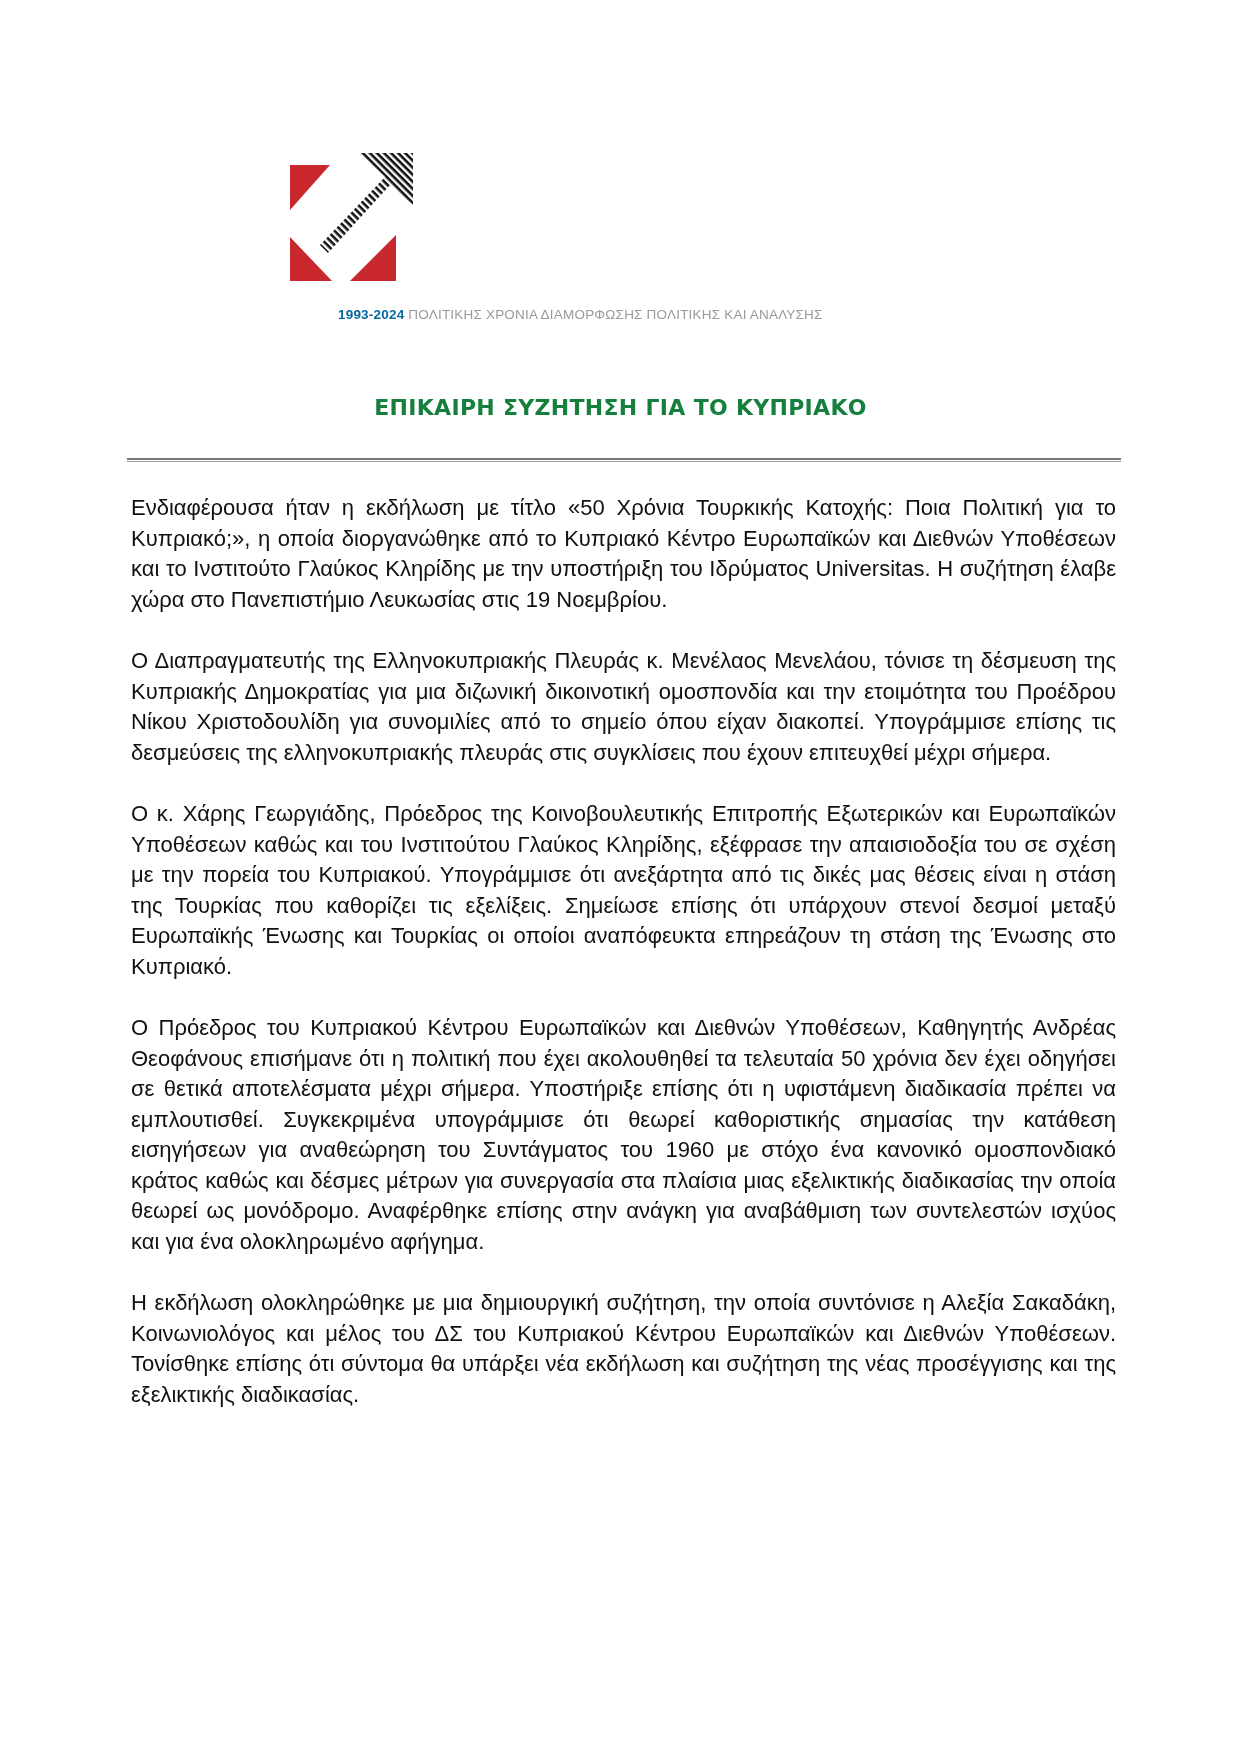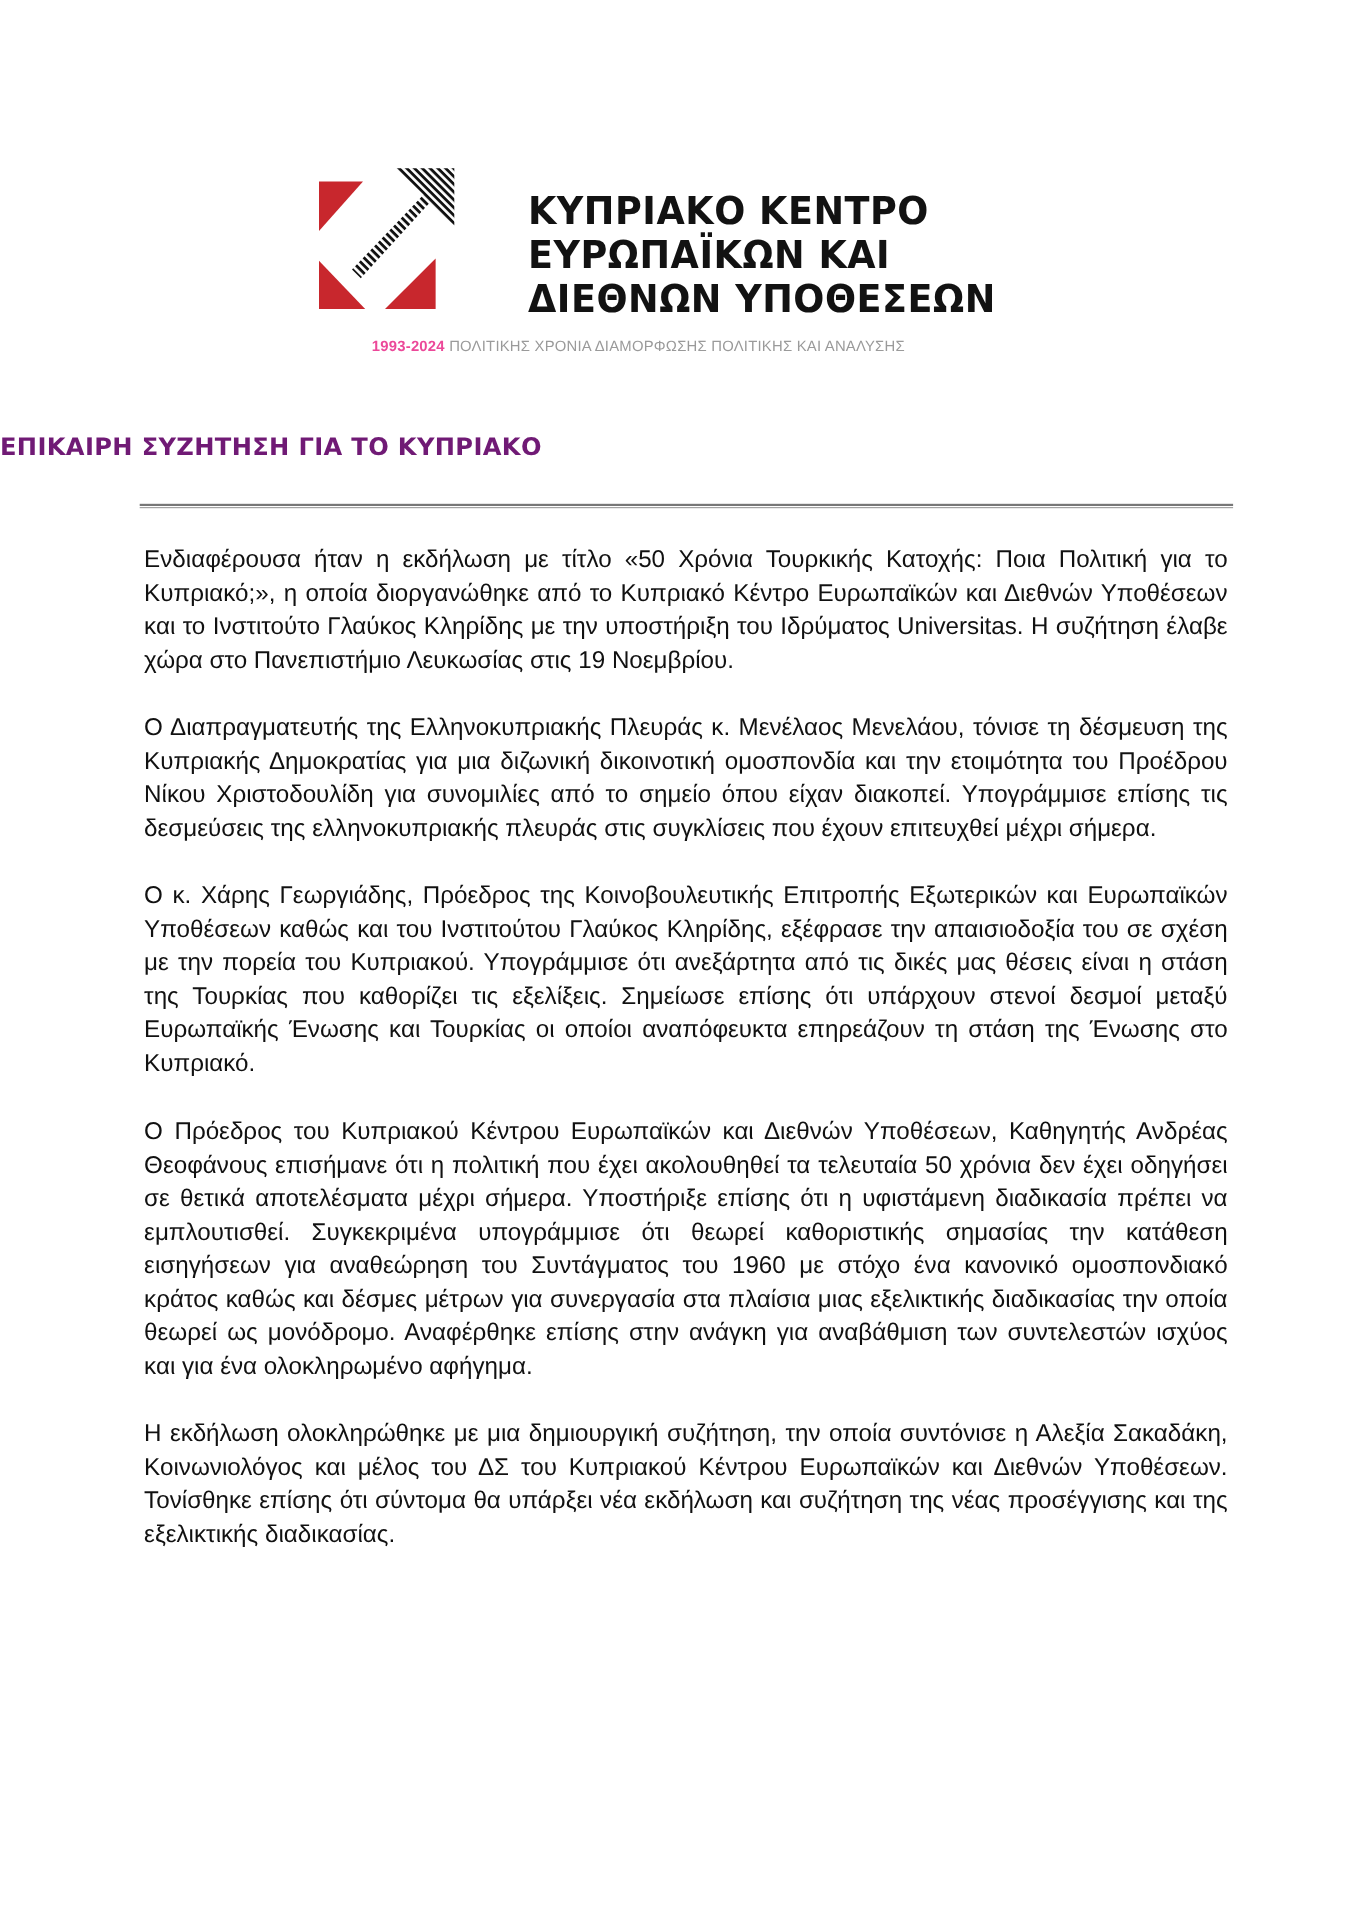--- a/index.html
+++ b/index.html
@@ -5,24 +5,24 @@
   html, body { margin: 0; padding: 0; background: #ffffff; }
   body { width: 1241px; height: 1755px; position: relative; overflow: hidden; color: #111; }
 
   .logo { position: absolute; left: 290px; top: 135px; width: 660px; height: 200px; }
   .logo-mark { position: absolute; left: 0; top: 0; width: 150px; height: 150px; }
   .logo-title { position: absolute; left: 190px; top: 38px; font-family: "DejaVu Sans", sans-serif;
     font-weight: bold; font-size: 35px; line-height: 40px; color: #121212; letter-spacing: 0.5px; white-space: nowrap; }
   .logo-title div { transform: scaleX(0.95); transform-origin: left center; }
   .logo-tagline { position: absolute; left: 48px; top: 172px; font-family: "Liberation Sans", sans-serif;
     font-size: 13.5px; color: #9a9a9a; white-space: nowrap; letter-spacing: 0.2px; }
-  .logo-tagline .years { color: #ec4899; font-weight: bold; }
+  .logo-tagline .years { color: #0369a1; font-weight: bold; }
 
-  .doc-title { position: absolute; left: 0; width: 1241px; top: 395px; 
-    font-family: "DejaVu Sans", sans-serif; font-weight: bold; font-size: 22px; color: #701a75; letter-spacing: 0.3px; }
+  .doc-title { position: absolute; left: 0; width: 1241px; top: 395px; text-align: center;
+    font-family: "DejaVu Sans", sans-serif; font-weight: bold; font-size: 22px; color: #15803d; letter-spacing: 0.3px; }
   .rule { position: absolute; left: 127px; width: 994px; top: 458px; height: 4px;
     border-top: 2px solid #777; border-bottom: 1px solid #999; box-sizing: border-box; }
 
   .body { position: absolute; left: 131px; width: 985px; top: 493px;
     font-family: "DejaVu Sans", sans-serif; font-size: 22.5px; line-height: 30.5px; color: #111; }
   .body p { margin: 0 0 31px 0; text-align: justify; }
   .body p.narrow { font-family: "Liberation Sans", sans-serif; font-size: 22px; }
 </style>
 </head>
 <body>
@@ -32,25 +32,20 @@
     <defs>
       <pattern id="stripes" patternUnits="userSpaceOnUse" width="5" height="5" patternTransform="rotate(45)">
         <rect x="0" y="0" width="5" height="2.6" fill="#111"></rect>
       </pattern>
     </defs>
     <polygon points="0,30 40,30 0,75" fill="#c8272d"></polygon>
     <polygon points="0,102 0,146 42,146" fill="#c8272d"></polygon>
     <polygon points="60,146 106,146 106,100" fill="#c8272d"></polygon>
     <polygon points="30,110 95,42 70,18 123,18 123,70 100,50 38,118" fill="url(#stripes)"></polygon>
   </svg>
-  <div class="logo-title">
-    <div>ΚΥΠΡΙΑΚΟ ΚΕΝΤΡΟ</div>
-    <div>ΕΥΡΩΠΑΪΚΩΝ ΚΑΙ</div>
-    <div>ΔΙΕΘΝΩΝ ΥΠΟΘΕΣΕΩΝ</div>
-  </div>
   <div class="logo-tagline">
     <span class="years">1993-2024</span>
     <span>ΠΟΛΙΤΙΚΗΣ ΧΡΟΝΙΑ ΔΙΑΜΟΡΦΩΣΗΣ ΠΟΛΙΤΙΚΗΣ ΚΑΙ ΑΝΑΛΥΣΗΣ</span>
   </div>
 </div>
 
 <div class="doc-title">ΕΠΙΚΑΙΡΗ ΣΥΖΗΤΗΣΗ ΓΙΑ ΤΟ ΚΥΠΡΙΑΚΟ</div>
 <div class="rule"></div>
 
 <div class="body">

